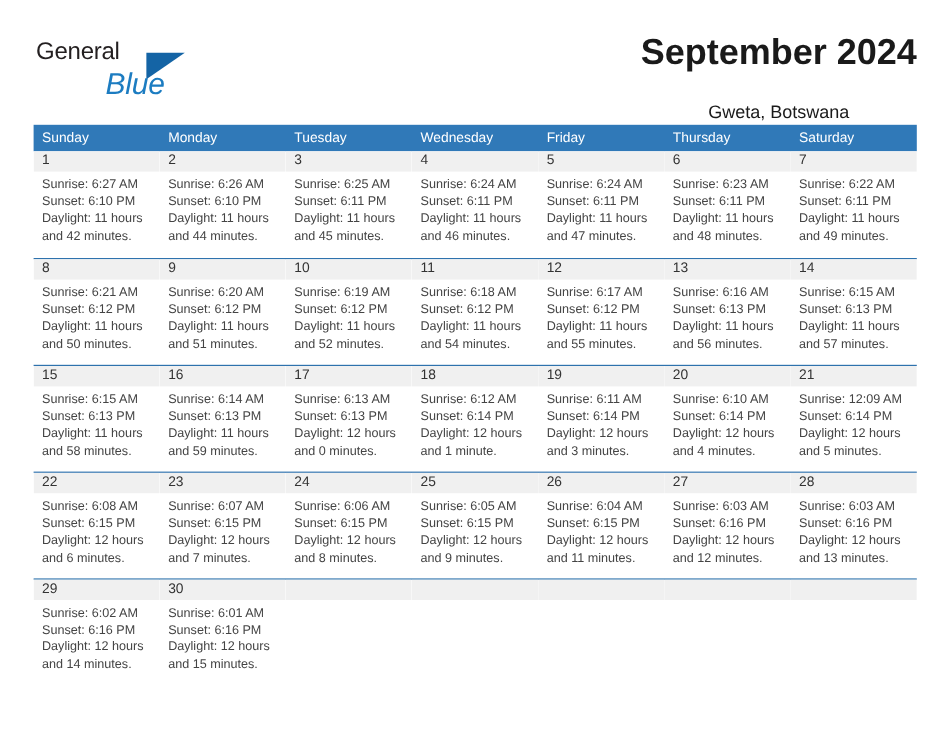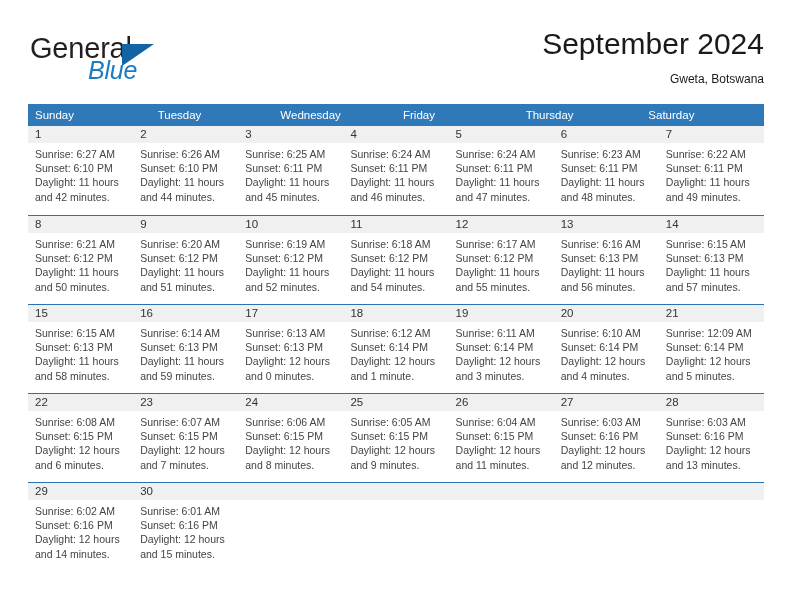--- a/index.html
+++ b/index.html
@@ -33,21 +33,21 @@
     position: absolute;
     left: 0;
     top: 6px;
     width: 180px;
     height: 58px;
   }
   .logo-general {
     position: absolute;
     left: 2px;
     top: 0px;
-    font-size: 29px;
+    font-size: 20px;
     letter-spacing: -0.2px;
     color: #231f20;
     font-family: "Liberation Sans", sans-serif;
   }
   .logo-blue {
     position: absolute;
     left: 60px;
     top: 24px;
     font-size: 25px;
     letter-spacing: -0.2px;
@@ -68,29 +68,30 @@
   .title-block {
     position: absolute;
     right: 0;
     top: 0;
     text-align: right;
   }
   .cal-title {
     font-size: 30px;
     color: #1a1a1a;
     line-height: 36px;
-    font-weight: normal;
+    font-weight: bold;
     white-space: nowrap;
   }
   .cal-subtitle {
-    font-size: 12px;
+    font-size: 15px;
     color: #1a1a1a;
     line-height: 22px;
-    margin-top: 6px;
+    margin-top: 21px;
     white-space: nowrap;
+    text-align: center;
   }
 
   
   .calendar {
     position: absolute;
     left: 28px;
     top: 104px;
     width: 736px;
   }
   .weekday-header {
@@ -162,20 +163,21 @@
       <div class="cal-title">September 2024</div>
       <div class="cal-subtitle">Gweta, Botswana</div>
     </div>
 
   </div>
 
   <div class="calendar">
 
     <div class="weekday-header">
       <div class="weekday-cell">Sunday</div>
+      <div class="weekday-cell">Monday</div>
       <div class="weekday-cell">Tuesday</div>
       <div class="weekday-cell">Wednesday</div>
       <div class="weekday-cell">Friday</div>
       <div class="weekday-cell">Thursday</div>
       <div class="weekday-cell">Saturday</div>
     </div>
 
     <div id="weeks-container">
         <div class="week-row">
           <div class="day-cell">

